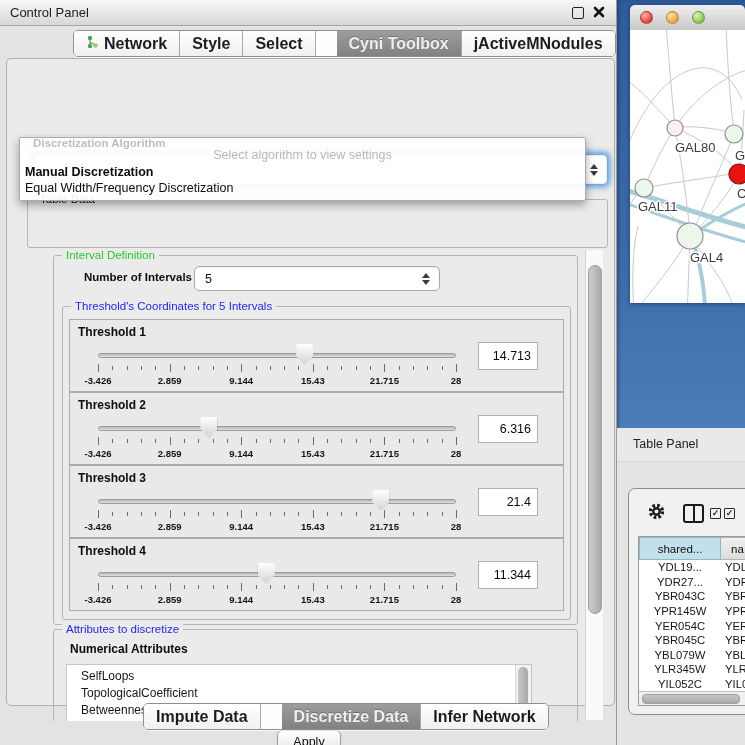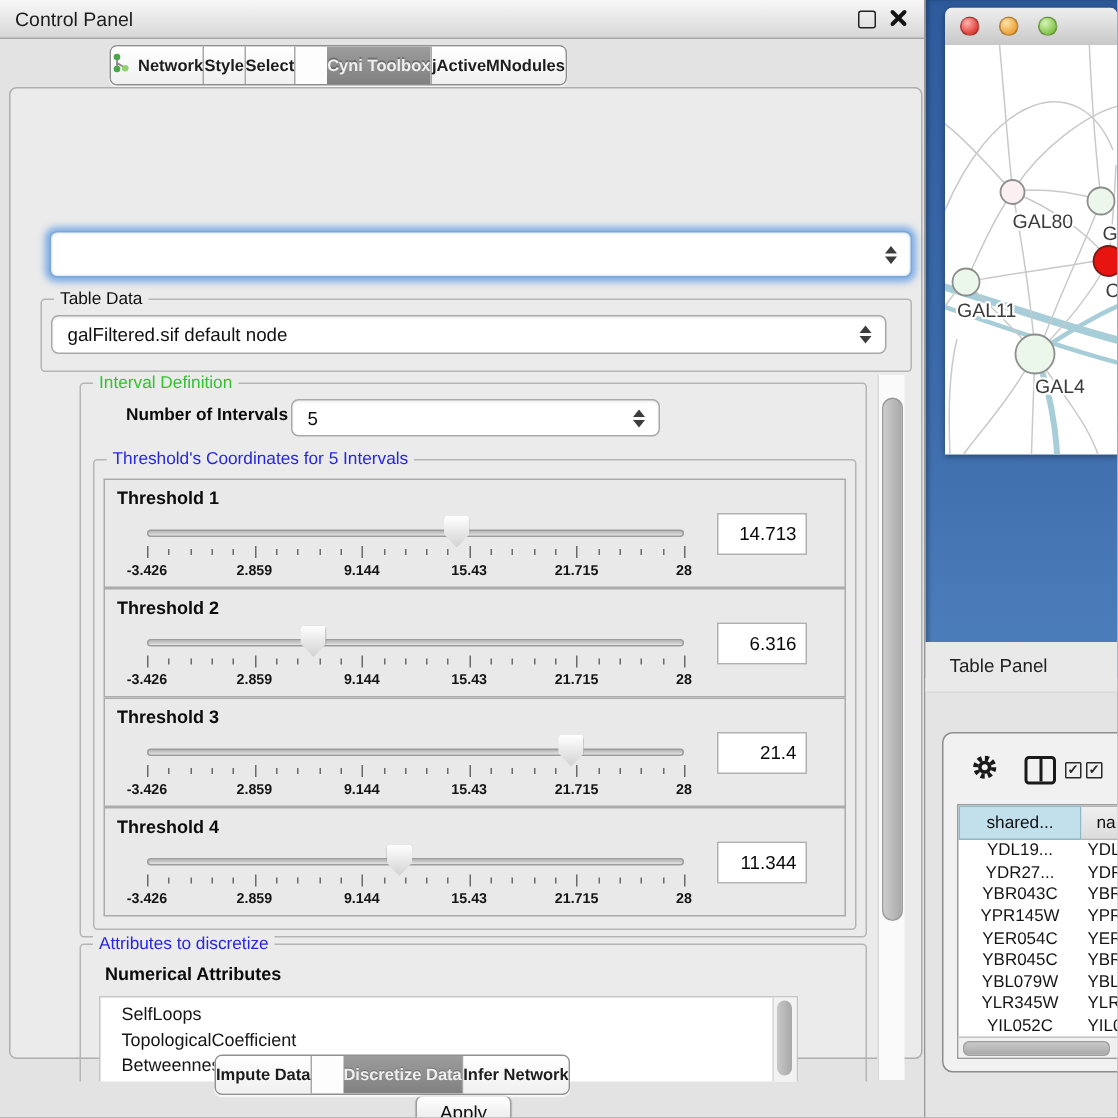--- a/index.html
+++ b/index.html
@@ -11,22 +11,22 @@
   .cp{left:0;top:0;width:616px;height:745px;background:#e3e3e3;border-right:1px solid #9a9a9a;}
   .cp-titlebar{left:0;top:0;width:100%;height:25px;
     background:linear-gradient(#f8f8f8,#d7d7d7);border-bottom:1px solid #a6a6a6;}
   .cp-title{left:10px;top:5px;font-size:13px;color:#1c1c1c;}
   .float-ico{left:572px;top:7px;width:10px;height:10px;border:1.5px solid #222;border-radius:2px;}
   .close-ico{left:591px;top:4px;width:16px;height:16px;}
 
   
   .seg-row{display:flex;height:25px;border:1px solid #8f8f8f;border-radius:5px;
     box-shadow:0 1px 1px rgba(255,255,255,.8), inset 0 1px 0 rgba(255,255,255,.6);overflow:hidden;background:#fdfdfd;}
-  .seg{display:flex;align-items:center;justify-content:center;gap:5px;padding:0 0;
-    font-size:11px;font-weight:bold;color:#1d1d1d;background:linear-gradient(#ffffff,#f0f0f0);
+  .seg{display:flex;align-items:center;justify-content:center;gap:5px;padding:0 12px;
+    font-size:16px;font-weight:bold;color:#1d1d1d;background:linear-gradient(#ffffff,#f0f0f0);
     border-right:1px solid #a8a8a8;cursor:default;white-space:nowrap;}
   .seg:last-child{border-right:none;}
   .seg.sel{background:linear-gradient(#9c9c9c,#818181);color:#efefef;text-shadow:0 -1px 0 rgba(0,0,0,.25);margin-left:21px;}
   .top-tabs{left:73px;top:30px;}
   .bottom-tabs{left:143px;top:703px;}
 
   .cp-content{left:6px;top:58px;width:607px;height:646px;background:#ebebeb;
     border:1px solid #aeaeae;border-radius:5px;}
 
   
@@ -196,30 +196,29 @@
 
     <div class="abs cp-content">
 
       <div class="abs algo-combo combo">
         <span class="updown">
             <i class="up"></i>
             <i class="dn"></i>
           </span>
       </div>
 
+      <div class="abs popup">
+        <span class="faint">Discretization Algorithm</span>
+        <div class="prompt">Select algorithm to view settings</div>
+        <div class="opt b">Manual Discretization</div>
+        <div class="opt n">Equal Width/Frequency Discretization</div>
+      </div>
 
       <div class="abs group tabledata-group">
         <span class="gtitle">Table Data</span>
-      </div>
-      <div class="abs combo tabledata-combo">
-        <span>galFiltered.sif default node</span>
-        <span class="updown">
-            <i class="up"></i>
-            <i class="dn"></i>
-          </span>
       </div>
 
       <div class="abs viewport">
 
         <div class="abs group interval-group">
           <span class="gtitle green">Interval Definition</span>
 
           <span class="abs noi-label">Number of Intervals</span>
           <div class="abs combo noi-combo">
             <span>5</span>

